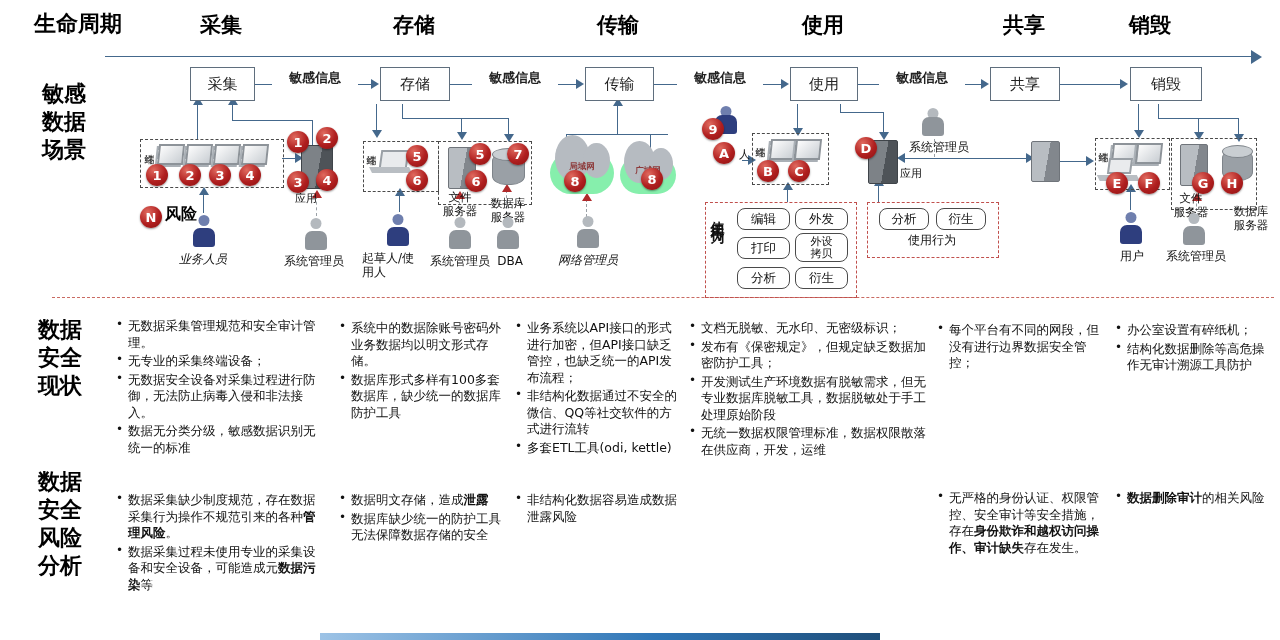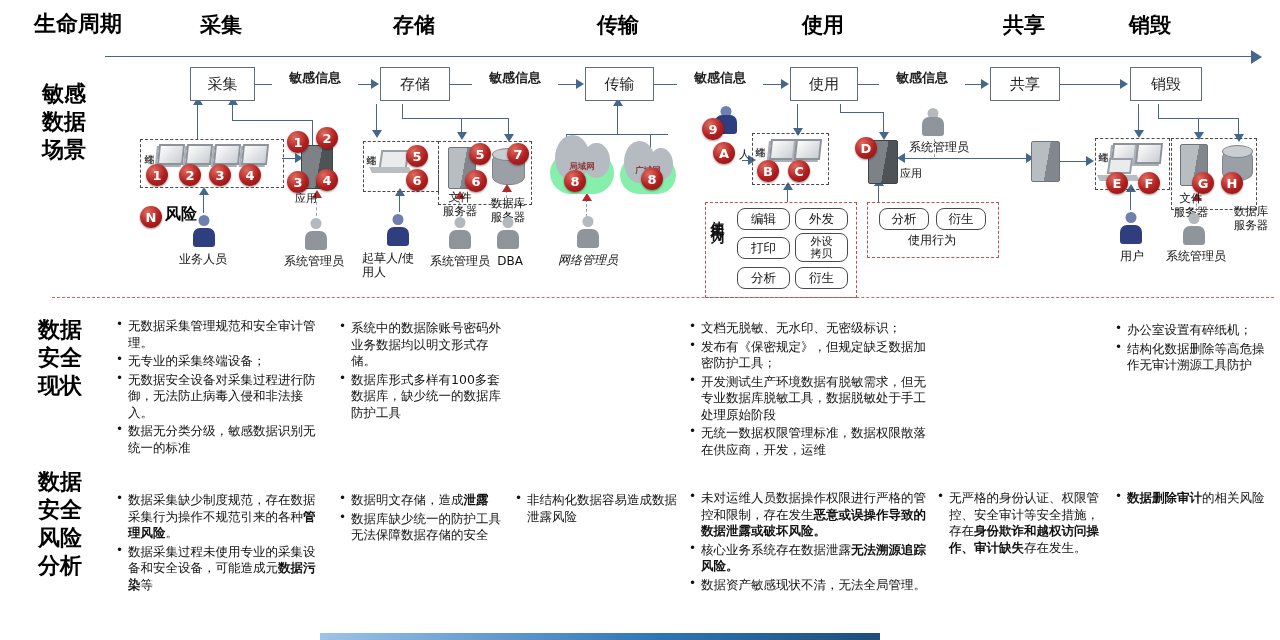--- a/index.html
+++ b/index.html
@@ -124,21 +124,21 @@
   <i class="tri t-r" style="left:295px;top:153px;"></i>
   <i class="server dark" style="left:301px;top:145px;width:30px;height:42px;"></i>
   <span class="bdg" style="left:287px;top:131px;">1</span>
   <span class="bdg" style="left:316px;top:127px;">2</span>
   <span class="bdg" style="left:287px;top:171px;">3</span>
   <span class="bdg" style="left:316px;top:169px;">4</span>
   <div class="tinylabel" style="left:295px;top:191px;">应用</div>
   <i class="lv" style="left:203px;top:193px;height:20px;"></i>
   <i class="tri t-u" style="left:199px;top:187px;"></i>
   <div class="person" style="left:192px;top:215px;"></div>
-  <div class="plabel" style="left:170px;top:253px;width:66px;">业务人员</div>
+  <div class="plabel" style="left:170px;top:253px;width:66px;font-style:italic;">业务人员</div>
   <i class="lv dash" style="left:316px;top:196px;height:20px;"></i>
   <i class="tri t-u red" style="left:312px;top:190px;"></i>
   <div class="person gray" style="left:304px;top:218px;"></div>
   <div class="plabel" style="left:278px;top:255px;width:72px;">系统管理员</div>
 
   <i class="lv" style="left:376px;top:104px;height:26px;"></i>
   <i class="tri t-d" style="left:372px;top:130px;"></i>
   <i class="lv" style="left:402px;top:104px;height:14px;"></i>
   <i class="lh" style="left:402px;top:118px;width:106px;"></i>
   <i class="lv" style="left:461px;top:118px;height:14px;"></i>
@@ -282,27 +282,33 @@
   <ul class="blist" style="left:115px;top:318px;width:210px;">
       <li><span>无数据采集管理规范和安全审计管理。</span></li>
       <li><span>无专业的采集终端设备；</span></li>
       <li><span>无数据安全设备对采集过程进行防御，无法防止病毒入侵和非法接入。</span></li>
       <li><span>数据无分类分级，敏感数据识别无统一的标准</span></li>
     </ul>
   <ul class="blist" style="left:338px;top:320px;width:168px;">
       <li><span>系统中的数据除账号密码外业务数据均以明文形式存储。</span></li>
       <li><span>数据库形式多样有100多套数据库，缺少统一的数据库防护工具</span></li>
     </ul>
+  <ul class="blist" style="left:514px;top:320px;width:170px;">
+      <li><span>业务系统以API接口的形式进行加密，但API接口缺乏管控，也缺乏统一的API发布流程；</span></li>
+      <li><span>非结构化数据通过不安全的微信、QQ等社交软件的方式进行流转</span></li>
+      <li><span>多套ETL工具(odi, kettle)</span></li>
+    </ul>
   <ul class="blist" style="left:688px;top:320px;width:242px;">
       <li><span>文档无脱敏、无水印、无密级标识；</span></li>
       <li><span>发布有《保密规定》，但规定缺乏数据加密防护工具；</span></li>
       <li><span>开发测试生产环境数据有脱敏需求，但无专业数据库脱敏工具，数据脱敏处于手工处理原始阶段</span></li>
       <li><span>无统一数据权限管理标准，数据权限散落在供应商，开发，运维</span></li>
     </ul>
   <ul class="blist" style="left:936px;top:322px;width:172px;">
+      <li><span>每个平台有不同的网段，但没有进行边界数据安全管控；</span></li>
     </ul>
   <ul class="blist" style="left:1114px;top:322px;width:160px;">
       <li><span>办公室设置有碎纸机；</span></li>
       <li><span>结构化数据删除等高危操作无审计溯源工具防护</span></li>
     </ul>
 
   <div class="sec" style="left:38px;top:468px;">数据
 安全
 风险
 分析</div>
@@ -310,25 +316,20 @@
       <li><span>数据采集缺少制度规范，存在数据采集行为操作不规范引来的各种</span><b>管理风险</b><span>。</span></li>
       <li><span>数据采集过程未使用专业的采集设备和安全设备，可能造成元</span><b>数据污染</b><span>等</span></li>
     </ul>
   <ul class="blist" style="left:338px;top:492px;width:168px;">
       <li><span>数据明文存储，造成</span><b>泄露</b></li>
       <li><span>数据库缺少统一的防护工具无法保障数据存储的安全</span></li>
     </ul>
   <ul class="blist" style="left:514px;top:492px;width:170px;">
       <li><span>非结构化数据容易造成数据泄露风险</span></li>
     </ul>
-  <ul class="blist" style="left:688px;top:490px;width:242px;">
-      <li><span>未对运维人员数据操作权限进行严格的管控和限制，存在发生</span><b>恶意或误操作导致的数据泄露或破坏风险。</b></li>
-      <li><span>核心业务系统存在数据泄露</span><b>无法溯源追踪风险。</b></li>
-      <li><span>数据资产敏感现状不清，无法全局管理。</span></li>
-    </ul>
   <ul class="blist" style="left:936px;top:490px;width:172px;">
       <li><span>无严格的身份认证、权限管控、安全审计等安全措施，存在</span><b>身份欺诈和越权访问操作、审计缺失</b><span>存在发生。</span></li>
     </ul>
   <ul class="blist" style="left:1114px;top:490px;width:160px;">
       <li><b>数据删除审计</b><span>的相关风险</span></li>
     </ul>
 
   <i class="bluebar"></i>
 </div>
 

